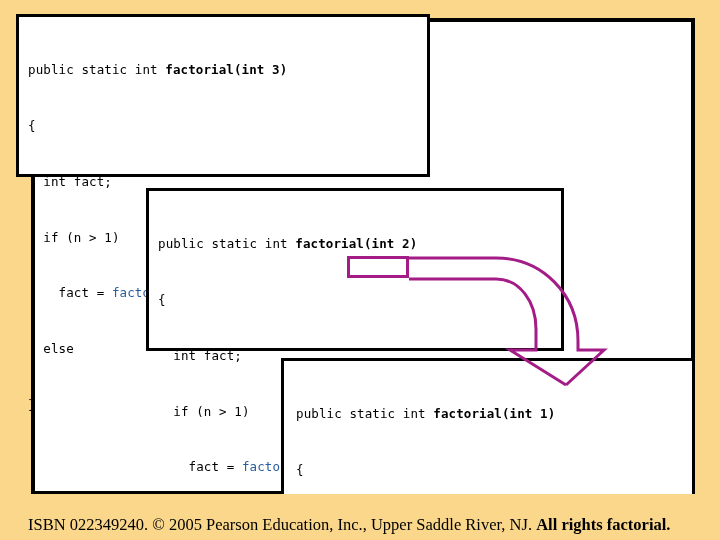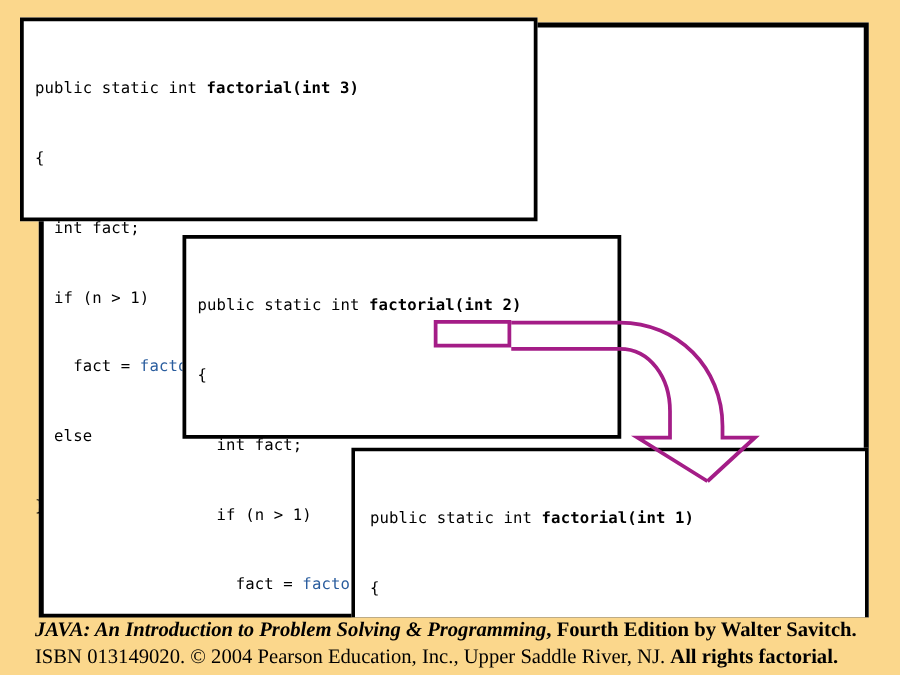--- a/index.html
+++ b/index.html
@@ -47,21 +47,21 @@
     color: #000000;
     white-space: pre;
     padding: 7px 0 7px 9px;
     letter-spacing: 0.1px;
   }
   .code-box .ln { display: block; height: 18.6px; }
   .bld { font-weight: bold; }
   .blue { color: #2a5d9e; }
 
   #box-1 { left: 16px;  top: 14px;  width: 414px; height: 163px; z-index: 5; }
-  #box-2 { left: 146px; top: 188px; width: 351px; height: 163px; z-index: 5; }
+  #box-2 { left: 146px; top: 188px; width: 418px; height: 163px; z-index: 5; }
   #box-3 { left: 281px; top: 358px; width: 414px; height: 163px; z-index: 5; padding-left: 12px; }
 
   
   #box-3 {
     clip-path: inset(0 0 27px 0);
   }
 
   
   #hl-rect {
     position: absolute;
@@ -161,17 +161,16 @@
 
     <path d="M 79 34
              L 166 34
              C 190 34 206 57 206 84
              L 206 105
              L 180 105
              L 236 140" fill="none" stroke="#A41D87" stroke-width="3" stroke-linejoin="miter"></path>
   </svg>
 
   <div id="footer">
-    <div id="footer-line-1" class="fline"><span class="fi fb">JAVA: An Introduction to Problem Solving &amp; Programming</span><span class="fb">, Fourth Edition by Walter Savitch.</span></div>
-    <div id="footer-line-2" class="fline"><span>ISBN 013149020. © 2004 Pearson Education, Inc., Upper Saddle River, NJ. </span><span class="fb">All rights factorial.</span></div>
+    <div id="footer-line-2" class="fline"><span>ISBN 022349240. © 2005 Pearson Education, Inc., Upper Saddle River, NJ. </span><span class="fb">All rights factorial.</span></div>
   </div>
 
 </div>
 
 </body></html>

